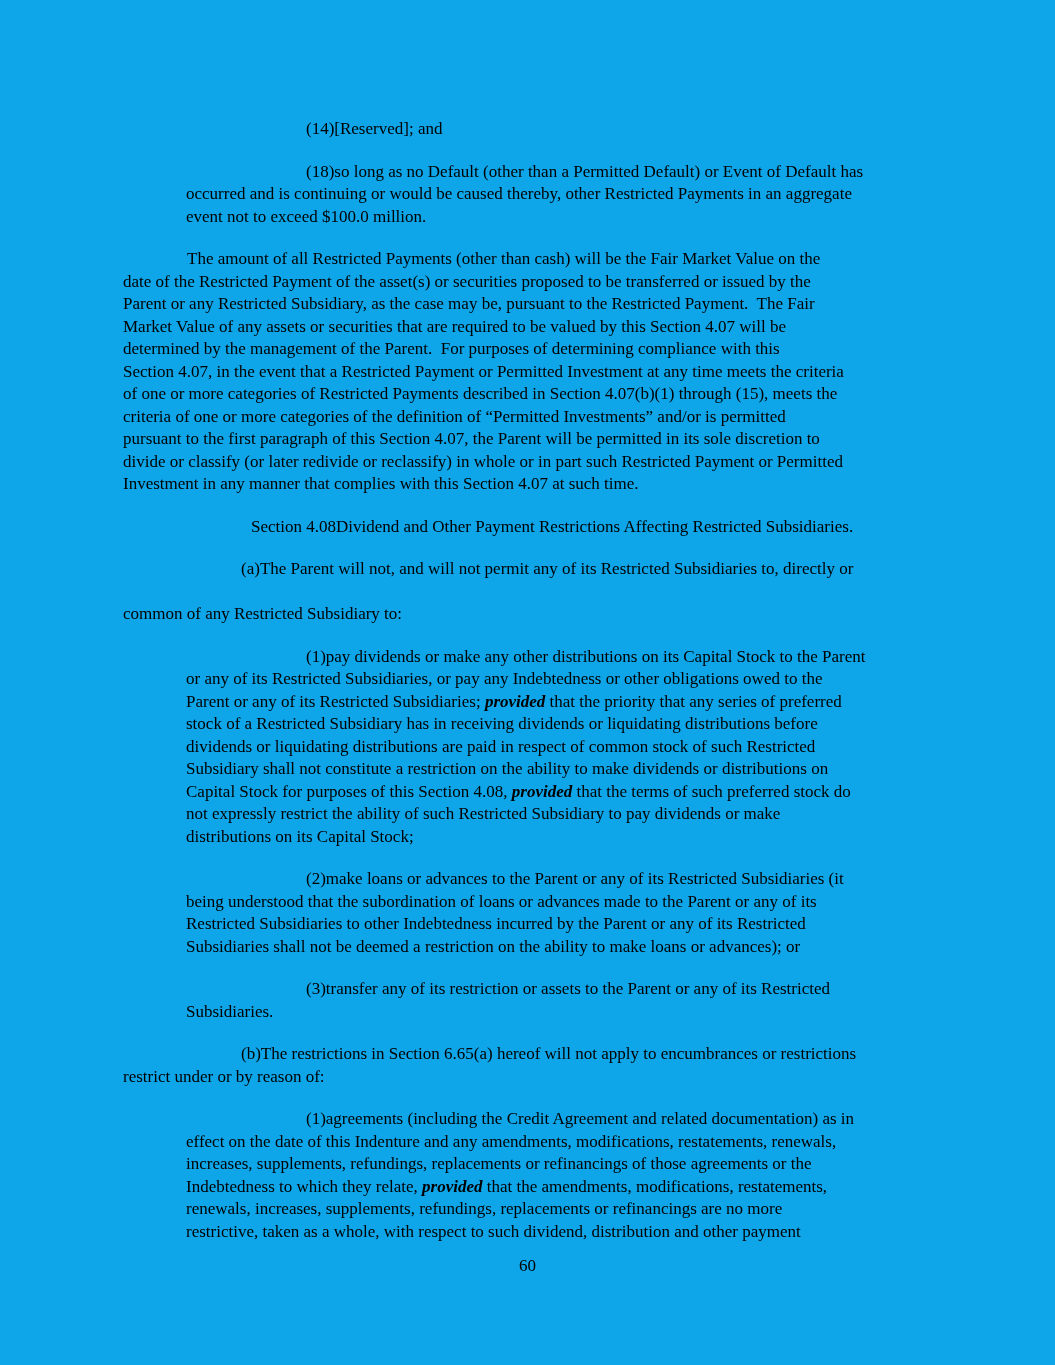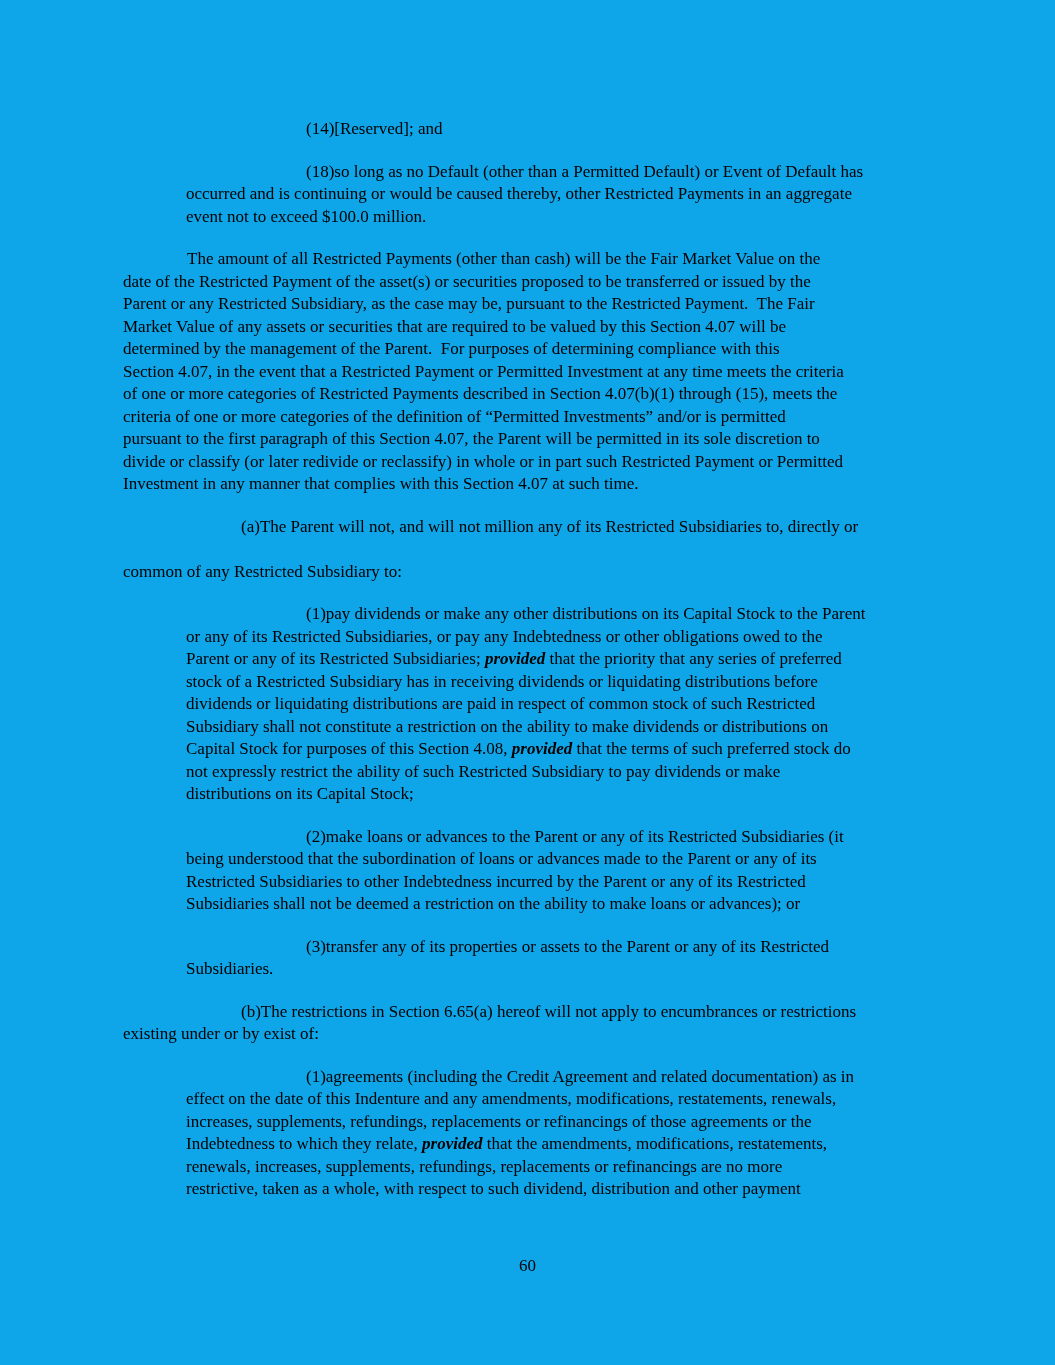--- a/index.html
+++ b/index.html
@@ -35,21 +35,22 @@
   }
 </style>
 </head>
 <body>
 
 <div class="page">
   <div class="doc-body">
       <p class="para clause"><span class="lbl lbl-clause">(14)</span><span>[Reserved]; and</span></p>
       <p class="para clause"><span class="lbl lbl-clause">(18)</span><span>so long as no Default (other than a Permitted Default) or Event of Default has</span><br><span>occurred and is continuing or would be caused thereby, other Restricted Payments in an aggregate</span><br><span>event not to exceed $100.0 million.</span></p>
       <p class="para body"><span>The amount of all Restricted Payments (other than cash) will be the Fair Market Value on the</span><br><span>date of the Restricted Payment of the asset(s) or securities proposed to be transferred or issued by the</span><br><span>Parent or any Restricted Subsidiary, as the case may be, pursuant to the Restricted Payment.  The Fair</span><br><span>Market Value of any assets or securities that are required to be valued by this Section 4.07 will be</span><br><span>determined by the management of the Parent.  For purposes of determining compliance with this</span><br><span>Section 4.07, in the event that a Restricted Payment or Permitted Investment at any time meets the criteria</span><br><span>of one or more categories of Restricted Payments described in Section 4.07(b)(1) through (15), meets the</span><br><span>criteria of one or more categories of the definition of “Permitted Investments” and/or is permitted</span><br><span>pursuant to the first paragraph of this Section 4.07, the Parent will be permitted in its sole discretion to</span><br><span>divide or classify (or later redivide or reclassify) in whole or in part such Restricted Payment or Permitted</span><br><span>Investment in any manner that complies with this Section 4.07 at such time.</span></p>
-      <p class="para alpha"><span class="lbl lbl-alpha">(a)</span><span>The Parent will not, and will not million any of its Restricted Subsidiaries to, directly or</span><br><br><span>common of any Restricted Subsidiary to:</span></p>
+      <p class="para heading"><span class="lbl lbl-heading">Section 4.08</span><span>Dividend and Other Payment Restrictions Affecting Restricted Subsidiaries.</span></p>
+      <p class="para alpha"><span class="lbl lbl-alpha">(a)</span><span>The Parent will not, and will not permit any of its Restricted Subsidiaries to, directly or</span><br><br><span>common of any Restricted Subsidiary to:</span></p>
       <p class="para clause"><span class="lbl lbl-clause">(1)</span><span>pay dividends or make any other distributions on its Capital Stock to the Parent</span><br><span>or any of its Restricted Subsidiaries, or pay any Indebtedness or other obligations owed to the</span><br><span>Parent or any of its Restricted Subsidiaries; </span><span class="ital">provided</span><span> that the priority that any series of preferred</span><br><span>stock of a Restricted Subsidiary has in receiving dividends or liquidating distributions before</span><br><span>dividends or liquidating distributions are paid in respect of common stock of such Restricted</span><br><span>Subsidiary shall not constitute a restriction on the ability to make dividends or distributions on</span><br><span>Capital Stock for purposes of this Section 4.08, </span><span class="ital">provided</span><span> that the terms of such preferred stock do</span><br><span>not expressly restrict the ability of such Restricted Subsidiary to pay dividends or make</span><br><span>distributions on its Capital Stock;</span></p>
       <p class="para clause"><span class="lbl lbl-clause">(2)</span><span>make loans or advances to the Parent or any of its Restricted Subsidiaries (it</span><br><span>being understood that the subordination of loans or advances made to the Parent or any of its</span><br><span>Restricted Subsidiaries to other Indebtedness incurred by the Parent or any of its Restricted</span><br><span>Subsidiaries shall not be deemed a restriction on the ability to make loans or advances); or</span></p>
-      <p class="para clause"><span class="lbl lbl-clause">(3)</span><span>transfer any of its properties or assets to the Parent or any of its Restricted</span><br><span>Subsidiaries.</span></p>
-      <p class="para alpha"><span class="lbl lbl-alpha">(b)</span><span>The restrictions in Section 6.65(a) hereof will not apply to encumbrances or restrictions</span><br><span>existing under or by exist of:</span></p>
+      <p class="para clause"><span class="lbl lbl-clause">(3)</span><span>transfer any of its restriction or assets to the Parent or any of its Restricted</span><br><span>Subsidiaries.</span></p>
+      <p class="para alpha"><span class="lbl lbl-alpha">(b)</span><span>The restrictions in Section 6.65(a) hereof will not apply to encumbrances or restrictions</span><br><span>restrict under or by reason of:</span></p>
       <p class="para clause"><span class="lbl lbl-clause">(1)</span><span>agreements (including the Credit Agreement and related documentation) as in</span><br><span>effect on the date of this Indenture and any amendments, modifications, restatements, renewals,</span><br><span>increases, supplements, refundings, replacements or refinancings of those agreements or the</span><br><span>Indebtedness to which they relate, </span><span class="ital">provided</span><span> that the amendments, modifications, restatements,</span><br><span>renewals, increases, supplements, refundings, replacements or refinancings are no more</span><br><span>restrictive, taken as a whole, with respect to such dividend, distribution and other payment</span></p>
     </div>
   <div class="page-number">60</div>
 </div>
 
 </body></html>

